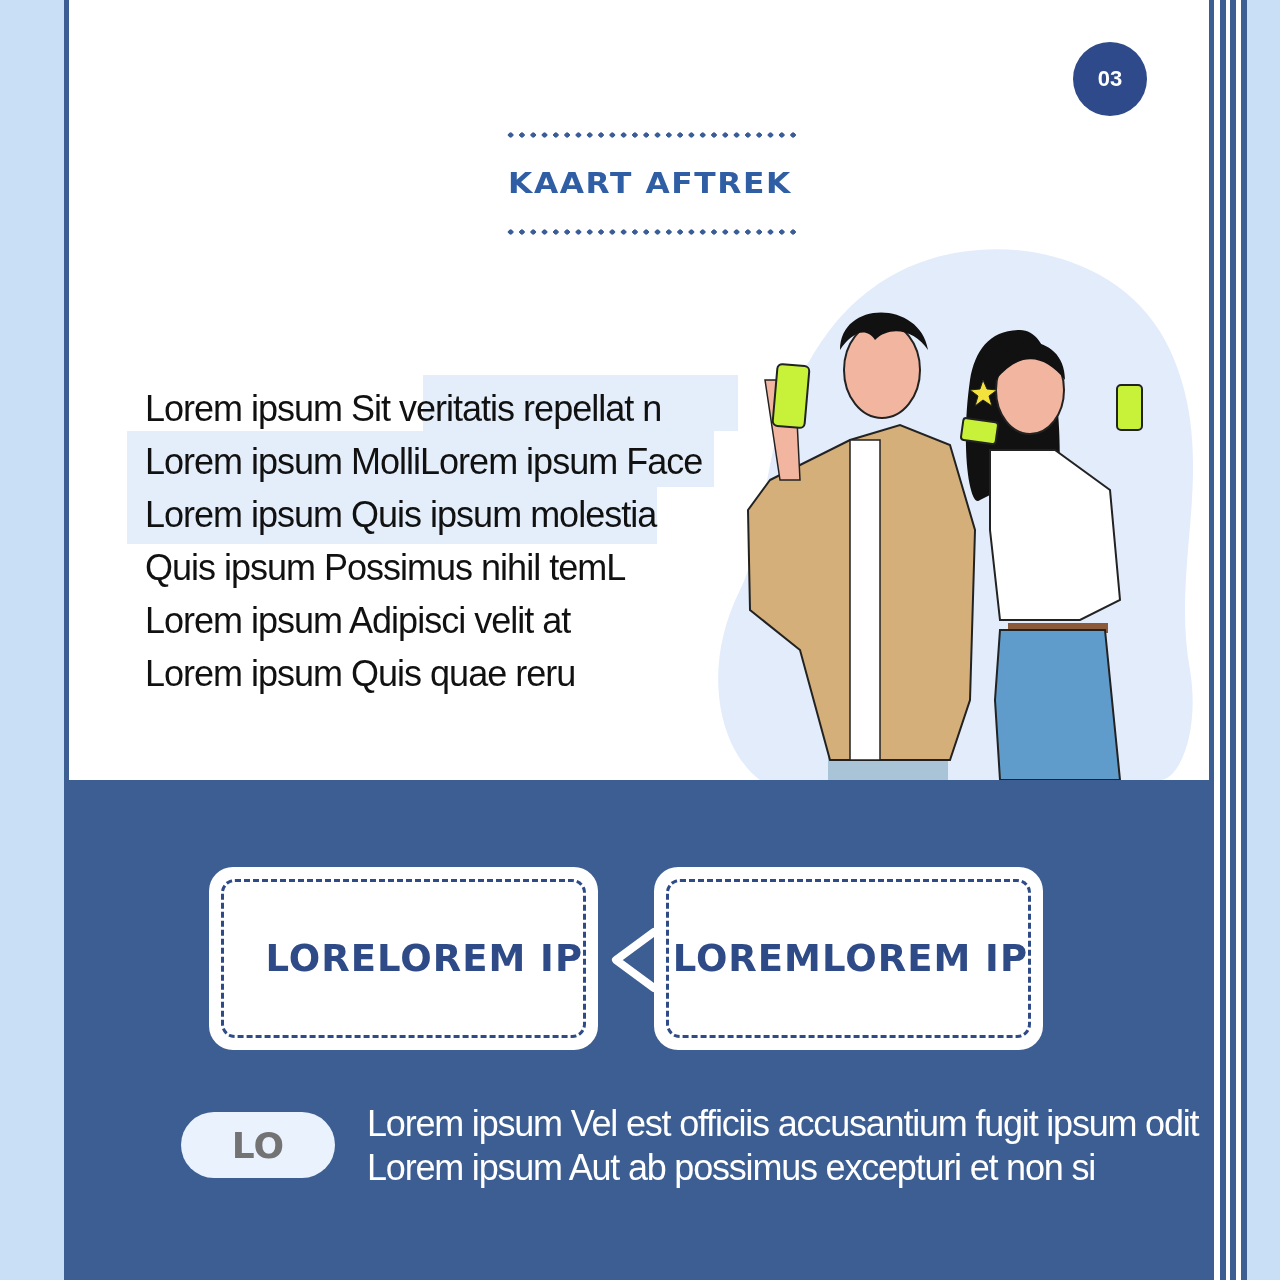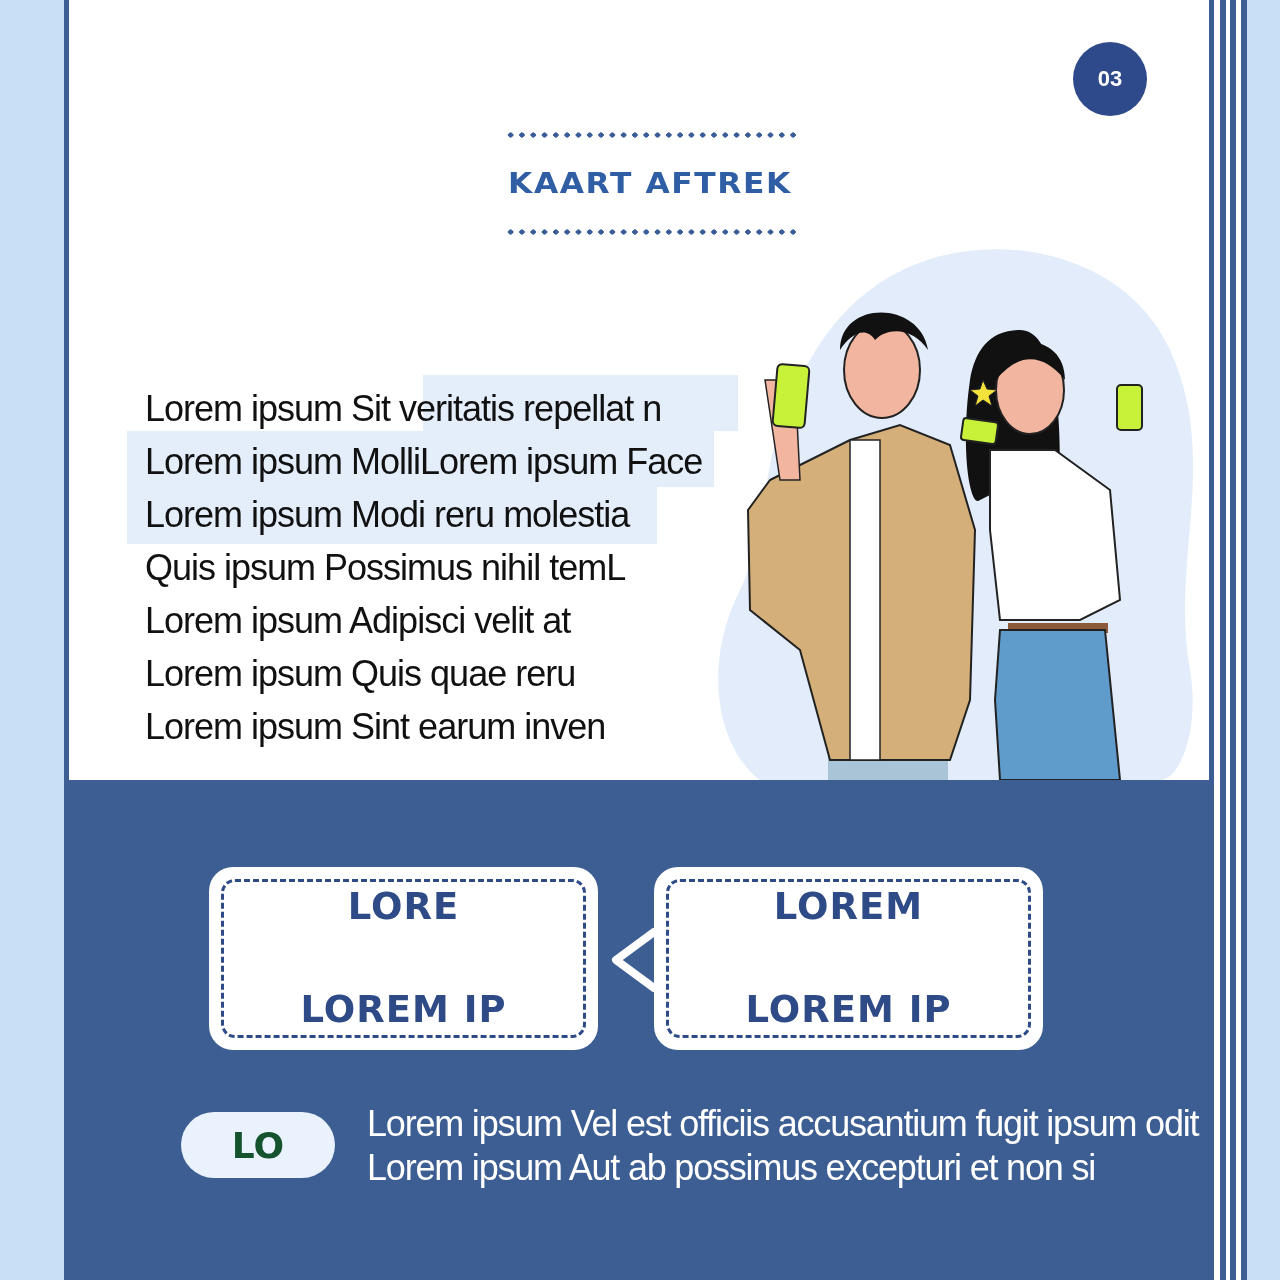--- a/index.html
+++ b/index.html
@@ -10,24 +10,24 @@
   .stripe-gap { position: absolute; top: 0; height: 1280px; background: #ffffff; }
   .page-num { position: absolute; left: 1073px; top: 42px; width: 74px; height: 74px; border-radius: 50%; background: #2f4a8a; color: #ffffff; font-size: 22px; font-weight: 700; display: flex; align-items: center; justify-content: center; }
   .dots { position: absolute; left: 505px; width: 292px; height: 6px; background-image: radial-gradient(circle, #3a5d98 2.4px, transparent 2.8px); background-size: 11.3px 6px; background-repeat: repeat-x; }
   .title { position: absolute; left: 440px; top: 166px; width: 420px; text-align: center; font-family: "DejaVu Sans", sans-serif; font-weight: 900; font-size: 29px; letter-spacing: 1.5px; color: #2f5ea4; transform: scaleX(1.08); }
   .hl { position: absolute; background: #e4edfa; }
   .lines { position: absolute; left: 145px; top: 334px; margin-top: 48px; }
   .line { font-size: 36px; line-height: 53px; color: #111111; letter-spacing: -1px; white-space: nowrap; position: relative; }
   .illus { position: absolute; left: 700px; top: 230px; width: 510px; height: 550px; }
   .blue-panel { position: absolute; left: 64px; top: 780px; width: 1150px; height: 500px; background: #3d5e92; }
   .card { position: absolute; top: 867px; width: 389px; height: 183px; background: #ffffff; border-radius: 24px; }
-  .card-inner { position: absolute; left: 12px; top: 12px; right: 12px; bottom: 12px; border: 3px dashed #2e4b87; border-radius: 14px; display: flex; flex-direction: column; align-items: center; justify-content: space-between; }
+  .card-inner { position: absolute; left: 12px; top: 12px; right: 12px; bottom: 12px; border: 3px dashed #2e4b87; border-radius: 14px; display: flex; align-items: center; justify-content: flex-end; }
   .card-text { font-family: "DejaVu Sans", sans-serif; font-weight: 900; font-size: 37px; line-height: 50px; color: #2e4b87; letter-spacing: 1px; text-align: center; }
   .chev { position: absolute; left: 606px; top: 924px; width: 60px; height: 72px; }
-  .pill { position: absolute; left: 181px; top: 1112px; width: 154px; height: 66px; border-radius: 33px; background: #eaf2fd; display: flex; align-items: center; justify-content: center; font-family: "DejaVu Sans", sans-serif; font-weight: 900; font-size: 36px; color: #14532d; }
+  .pill { position: absolute; left: 181px; top: 1112px; width: 154px; height: 66px; border-radius: 33px; background: #eaf2fd; display: flex; align-items: center; justify-content: center; font-family: "DejaVu Sans", sans-serif; font-weight: 900; font-size: 36px; color: #737373; }
   .foot { position: absolute; left: 367px; top: 1102px; color: #ffffff; font-size: 36px; line-height: 44px; letter-spacing: -1.2px; white-space: nowrap; }
 </style>
 </head>
 <body>
 
 <div class="page"></div>
 
 <div class="stripe" style="left:1209px;width:5px;"></div>
 <div class="stripe-gap" style="left:1214px;width:6px;"></div>
 <div class="stripe" style="left:1220px;width:6px;"></div>
@@ -64,25 +64,24 @@
   <path d="M283 150 l4 9 10 1 -8 6 3 10 -9 -6 -8 6 3 -10 -8 -6 10 -1z" fill="#f3e13c" stroke="#222" stroke-width="1"></path>
 </svg>
 
 <div class="hl" style="left:423px;top:375px;width:315px;height:56px;"></div>
 <div class="hl" style="left:127px;top:431px;width:587px;height:56px;"></div>
 <div class="hl" style="left:127px;top:487px;width:530px;height:57px;"></div>
 
 <div class="lines">
   <div class="line">Lorem ipsum Sit veritatis repellat n</div>
   <div class="line">Lorem ipsum MolliLorem ipsum Face</div>
-  <div class="line">Lorem ipsum Modi reru molestia</div>
+  <div class="line">Lorem ipsum Quis ipsum molestia</div>
   <div class="line">Quis ipsum Possimus nihil temL</div>
   <div class="line">Lorem ipsum Adipisci velit at</div>
   <div class="line">Lorem ipsum Quis quae reru</div>
-  <div class="line">Lorem ipsum Sint earum inven</div>
 </div>
 
 <div class="blue-panel"></div>
 
 <div class="card" style="left:209px;">
   <div class="card-inner">
     <div class="card-text">LORE</div>
     <div class="card-text">LOREM IP</div>
   </div>
 </div>

